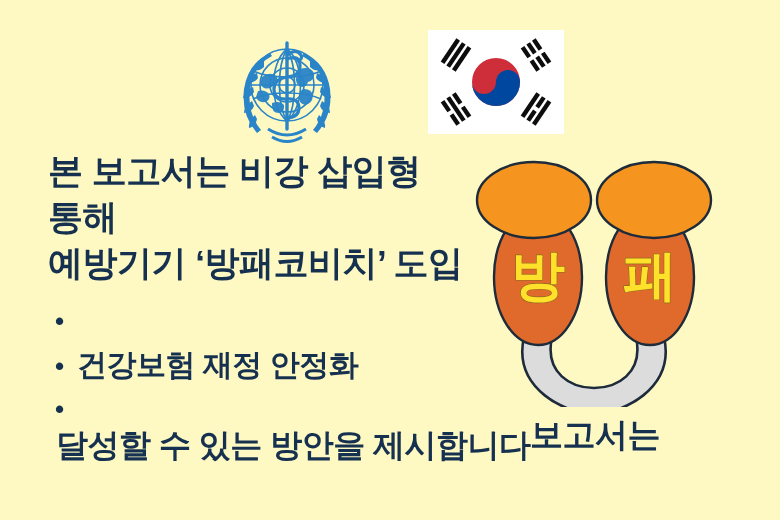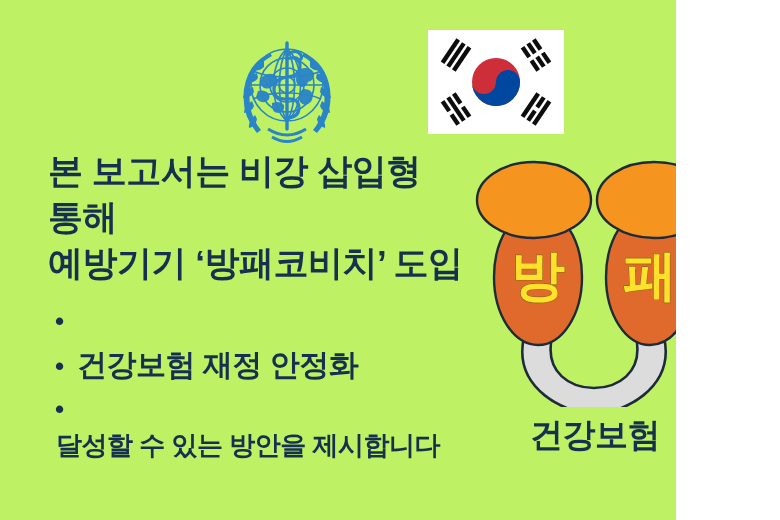--- a/index.html
+++ b/index.html
@@ -2,24 +2,24 @@
 <html><head>
 <meta charset="utf-8">
 <style>
   html, body {
     margin: 0;
     padding: 0;
     background: #ffffff;
   }
   #poster {
     position: relative;
-    width: 676px;
+    width: 780px;
     height: 520px;
     overflow: hidden;
-    background: #bef264;
+    background: #fef9c3;
     font-family: "Liberation Sans", "DejaVu Sans", sans-serif;
   }
 
   
   #who-emblem {
     position: absolute;
     left: 222px;
     top: 25px;
     width: 130px;
     height: 130px;
@@ -74,21 +74,21 @@
     flex: none;
   }
   #bullets .bullet-text { display: inline-block; }
 
   #closing-line {
     position: absolute;
     left: 56px;
     top: 425px;
     width: 470px;
     color: #16304f;
-    font-size: 26px;
+    font-size: 32px;
     font-weight: bold;
     line-height: 40px;
     letter-spacing: -0.5px;
     white-space: nowrap;
   }
 
   
   #device {
     position: absolute;
     left: 468px;
@@ -260,15 +260,15 @@
 
       <ellipse cx="66" cy="48" rx="57" ry="38" fill="#f5941e" stroke="#1d2b3a" stroke-width="2.4"></ellipse>
 
       <ellipse cx="186" cy="48" rx="57" ry="38" fill="#f5941e" stroke="#1d2b3a" stroke-width="2.4"></ellipse>
 
       <text class="bulb-glyph" x="70" y="123">방</text>
       <text class="bulb-glyph" x="182" y="123">패</text>
     </svg>
   </div>
 
-  <div id="device-label">건강보험</div>
+  <div id="device-label">보고서는</div>
 
 </div>
 
 </body></html>

